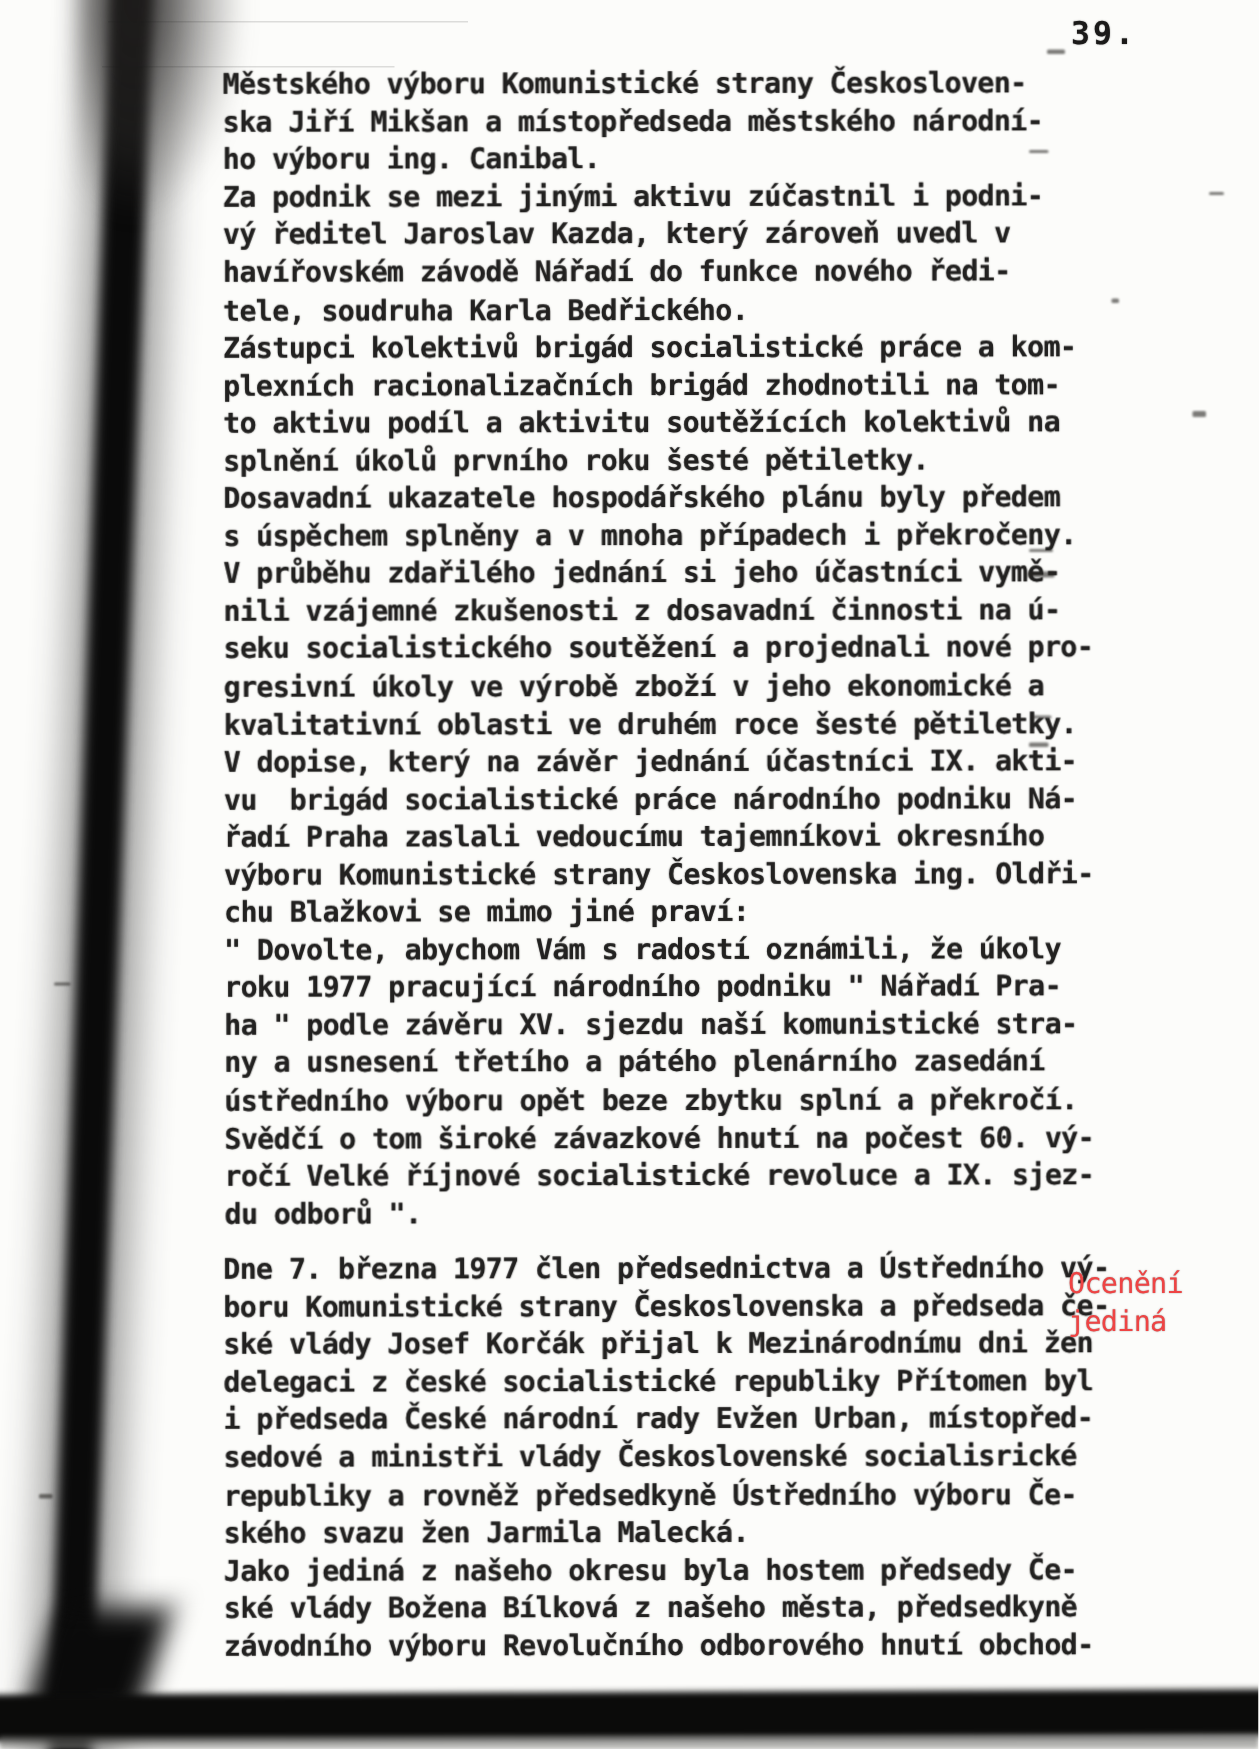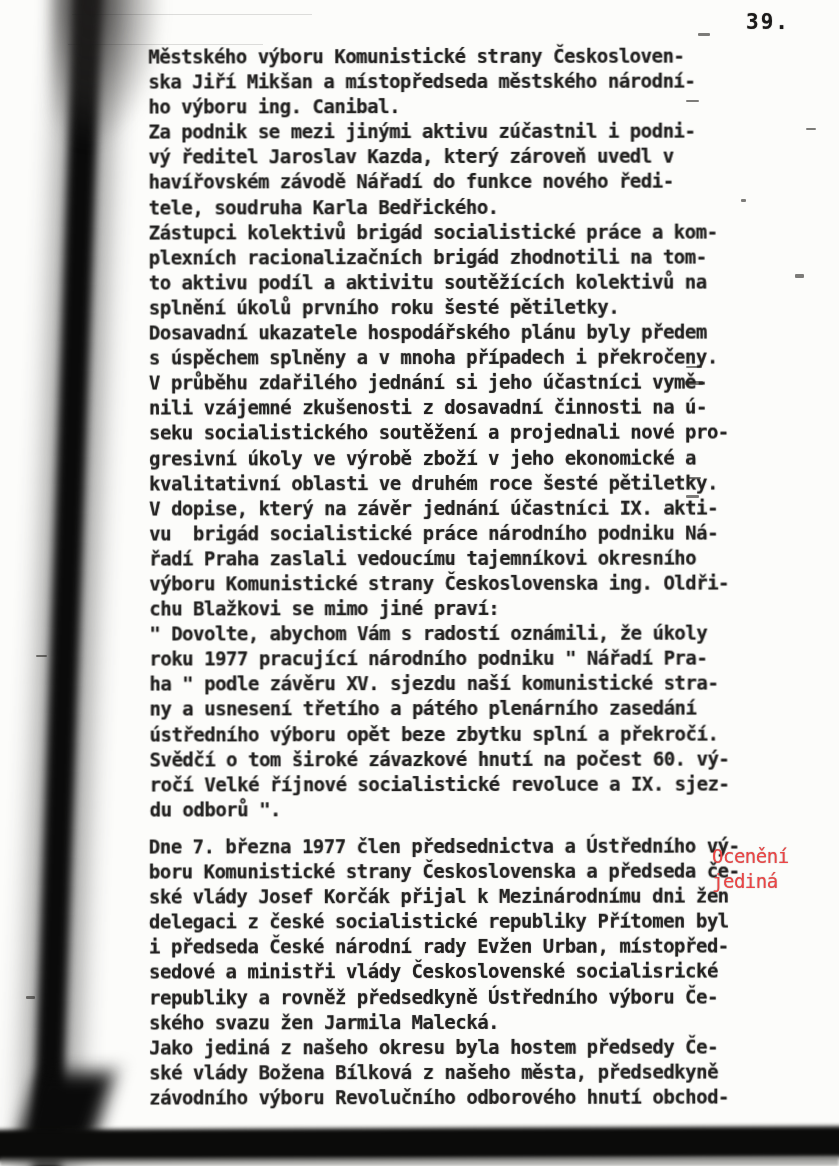--- a/index.html
+++ b/index.html
@@ -51,21 +51,20 @@
   .page-number {
     position: absolute;
     left: 714px;
     top: 10px;
     font-size: 21px;
     letter-spacing: 2px;
     font-weight: 700;
     color: #1b1a19;
     text-shadow: 0 0 1px rgba(30,30,30,0.6);
     filter: blur(0.25px);
-    margin-left: 32px;
   }
 
   
   .band-halo {
     position: absolute;
     left: 41px; top: -30px;
     width: 54px; height: 1230px;
     background: #2a2a2a;
     opacity: 0.45;
     filter: blur(13px);

